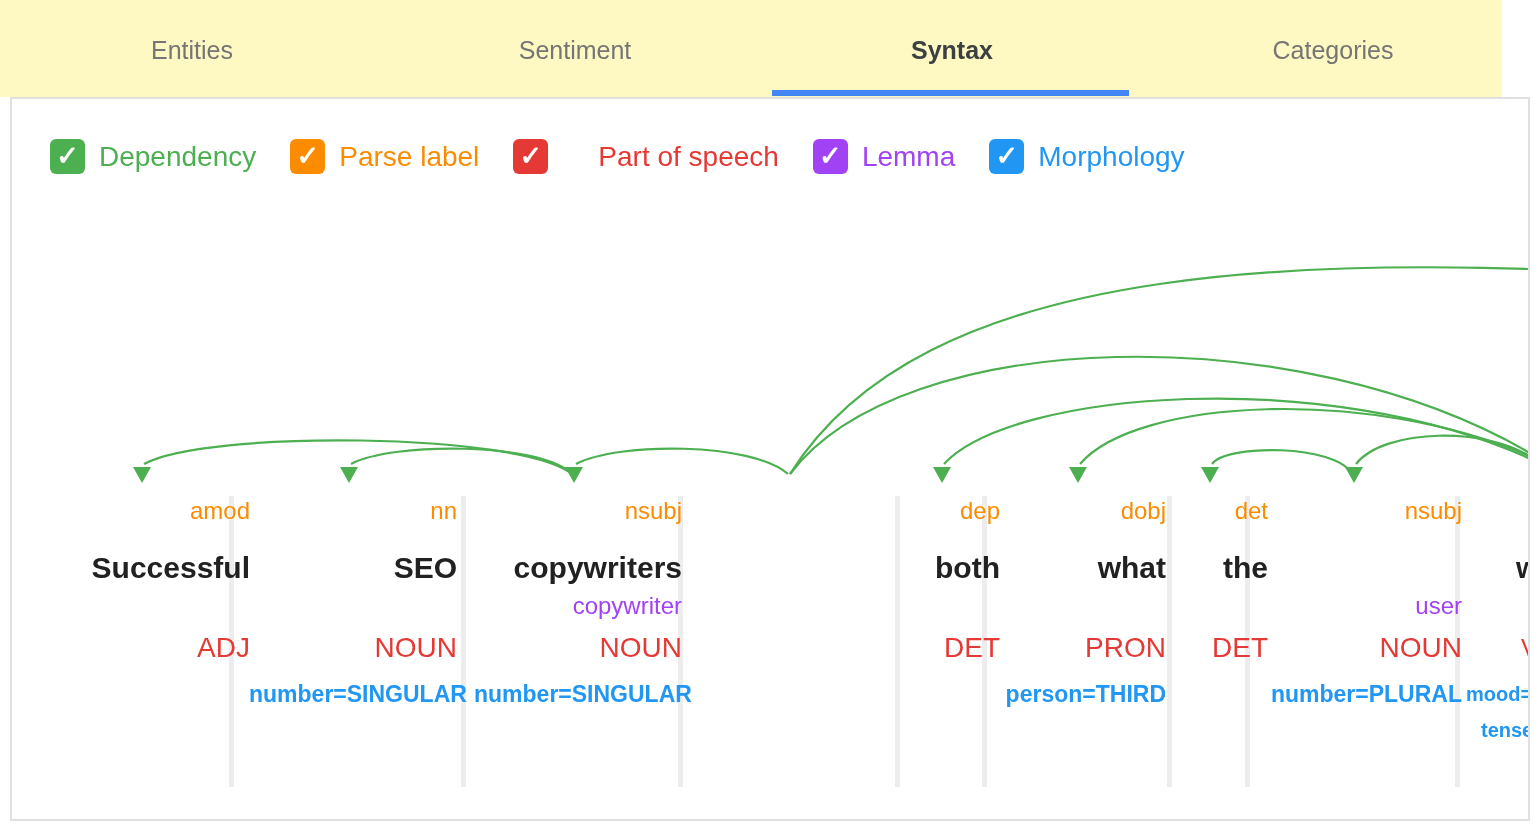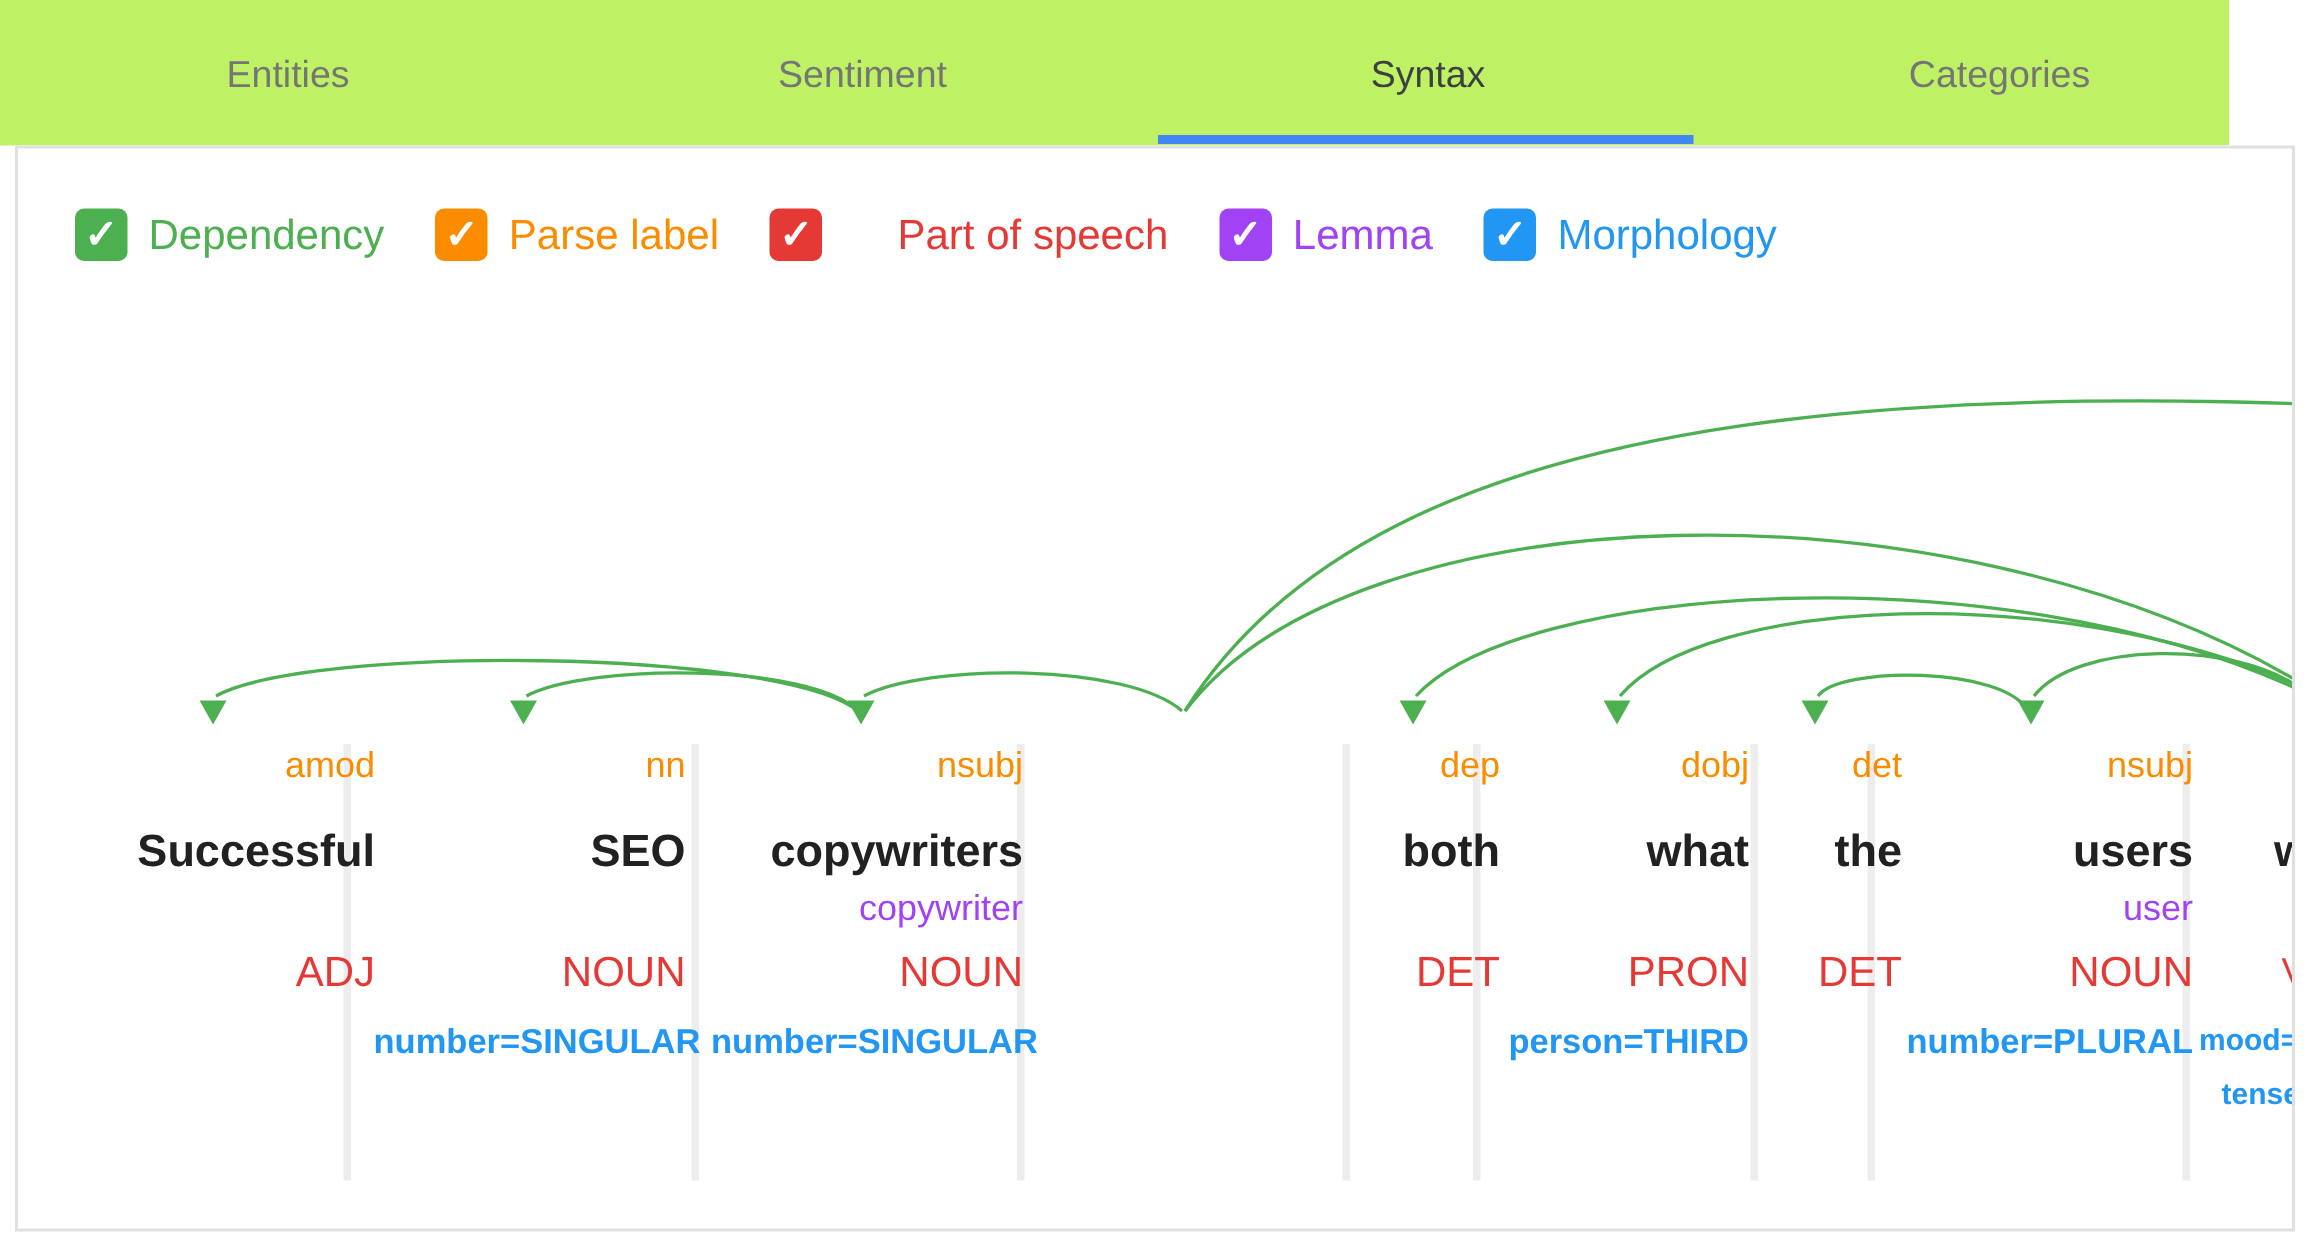--- a/index.html
+++ b/index.html
@@ -6,24 +6,24 @@
     --tab-inactive:#80868B; --tab-active:#3C4043; --tab-underline:#4285F4;
     --word:#212121; --label:#FB8C00; --pos:#E53935; --lemma:#A142F4;
     --morph:#2196F3; --divider:#EDEDED; --card-border:#E0E0E0; --arc:#4CAF50;
   }
   html,body{margin:0;padding:0;}
   body{
     width:1540px;height:830px;overflow:hidden;background:#fff;
     font-family:"Liberation Sans", sans-serif; position:relative;
   }
   
-  .tabbar{position:absolute;left:0;top:0;width:1486px;height:97px;background:#bef264;}
+  .tabbar{position:absolute;left:0;top:0;width:1486px;height:97px;background:#fef9c3;padding-left:16px;}
   .tab{position:absolute;top:36px;transform:translateX(-50%);font-size:25px;
        color:var(--tab-inactive);cursor:pointer;white-space:nowrap;font-weight:bold;}
-  .tab.active{color:var(--tab-active);font-weight:normal;}
+  .tab.active{color:var(--tab-active);font-weight:bold;}
   .tab.inactive{font-weight:normal;color:#757575;}
   .tab-underline{position:absolute;left:772px;top:90px;width:357px;height:6px;
        background:var(--tab-underline);}
   
   .card{position:absolute;left:10px;top:97px;width:1520px;height:724px;
         border:2px solid var(--card-border);box-sizing:border-box;background:#fff;
         overflow:hidden;}
   .card-inner{position:absolute;left:-12px;top:-99px;width:1540px;height:830px;}
   
   .legend{position:absolute;left:50px;top:139px;display:flex;align-items:center;gap:34px;}
@@ -148,21 +148,20 @@
     </div>
 
     <div class="tokcol" style="left:1148px;width:120px">
       <div class="trow t-label">det</div>
       <div class="trow t-word">the</div>
       <div class="trow t-pos">DET</div>
     </div>
 
     <div class="tokcol" style="left:1242px;width:220px">
       <div class="trow t-label">nsubj</div>
-      <div class="trow t-word">users</div>
       <div class="trow t-lemma">user</div>
       <div class="trow t-pos">NOUN</div>
       <div class="trow t-morph">number=PLURAL</div>
     </div>
 
     <div>
       <div class="frag" style="left:1528px;top:496px;font-size:24px;color:var(--label);line-height:30px">c</div>
       <div class="frag" style="left:1516px;top:549px;font-size:30px;font-weight:bold;color:var(--word);line-height:38px">w</div>
       <div class="frag" style="left:1521px;top:633px;font-size:24px;color:var(--pos);line-height:30px">V</div>
       <div class="frag" style="left:1466px;top:676px;font-size:20px;font-weight:bold;color:var(--morph);line-height:36px">mood=I</div>

